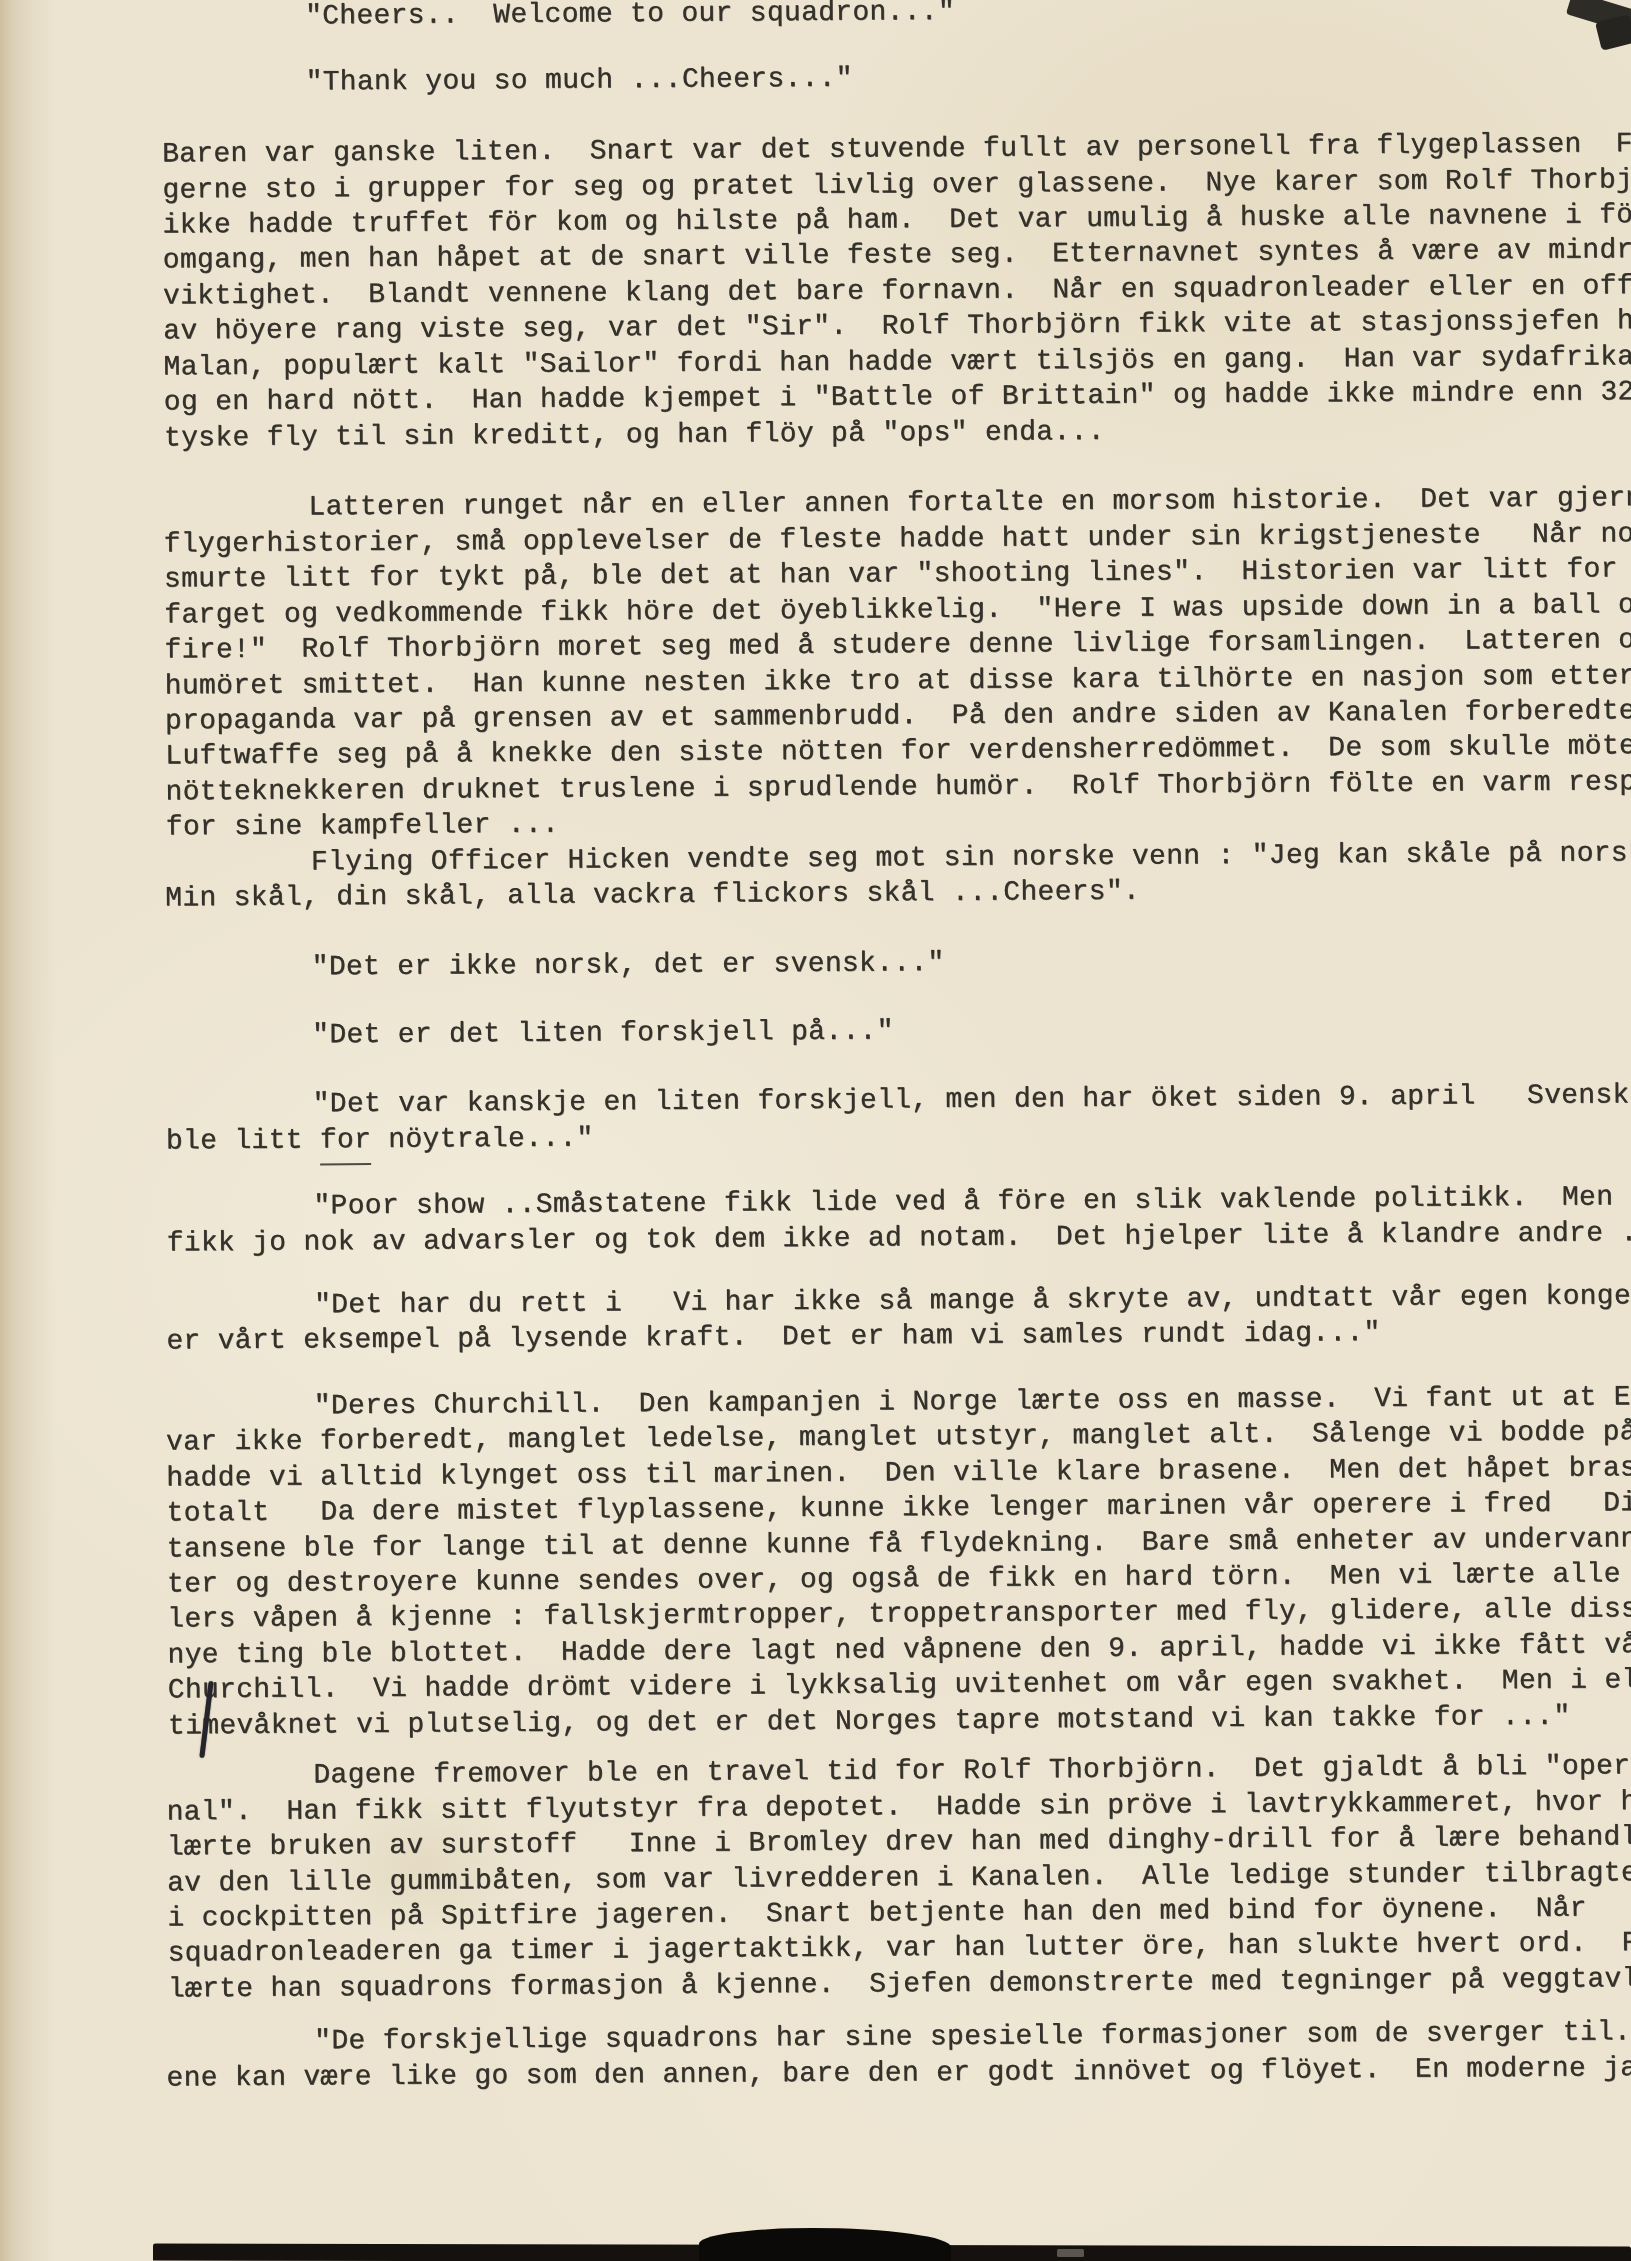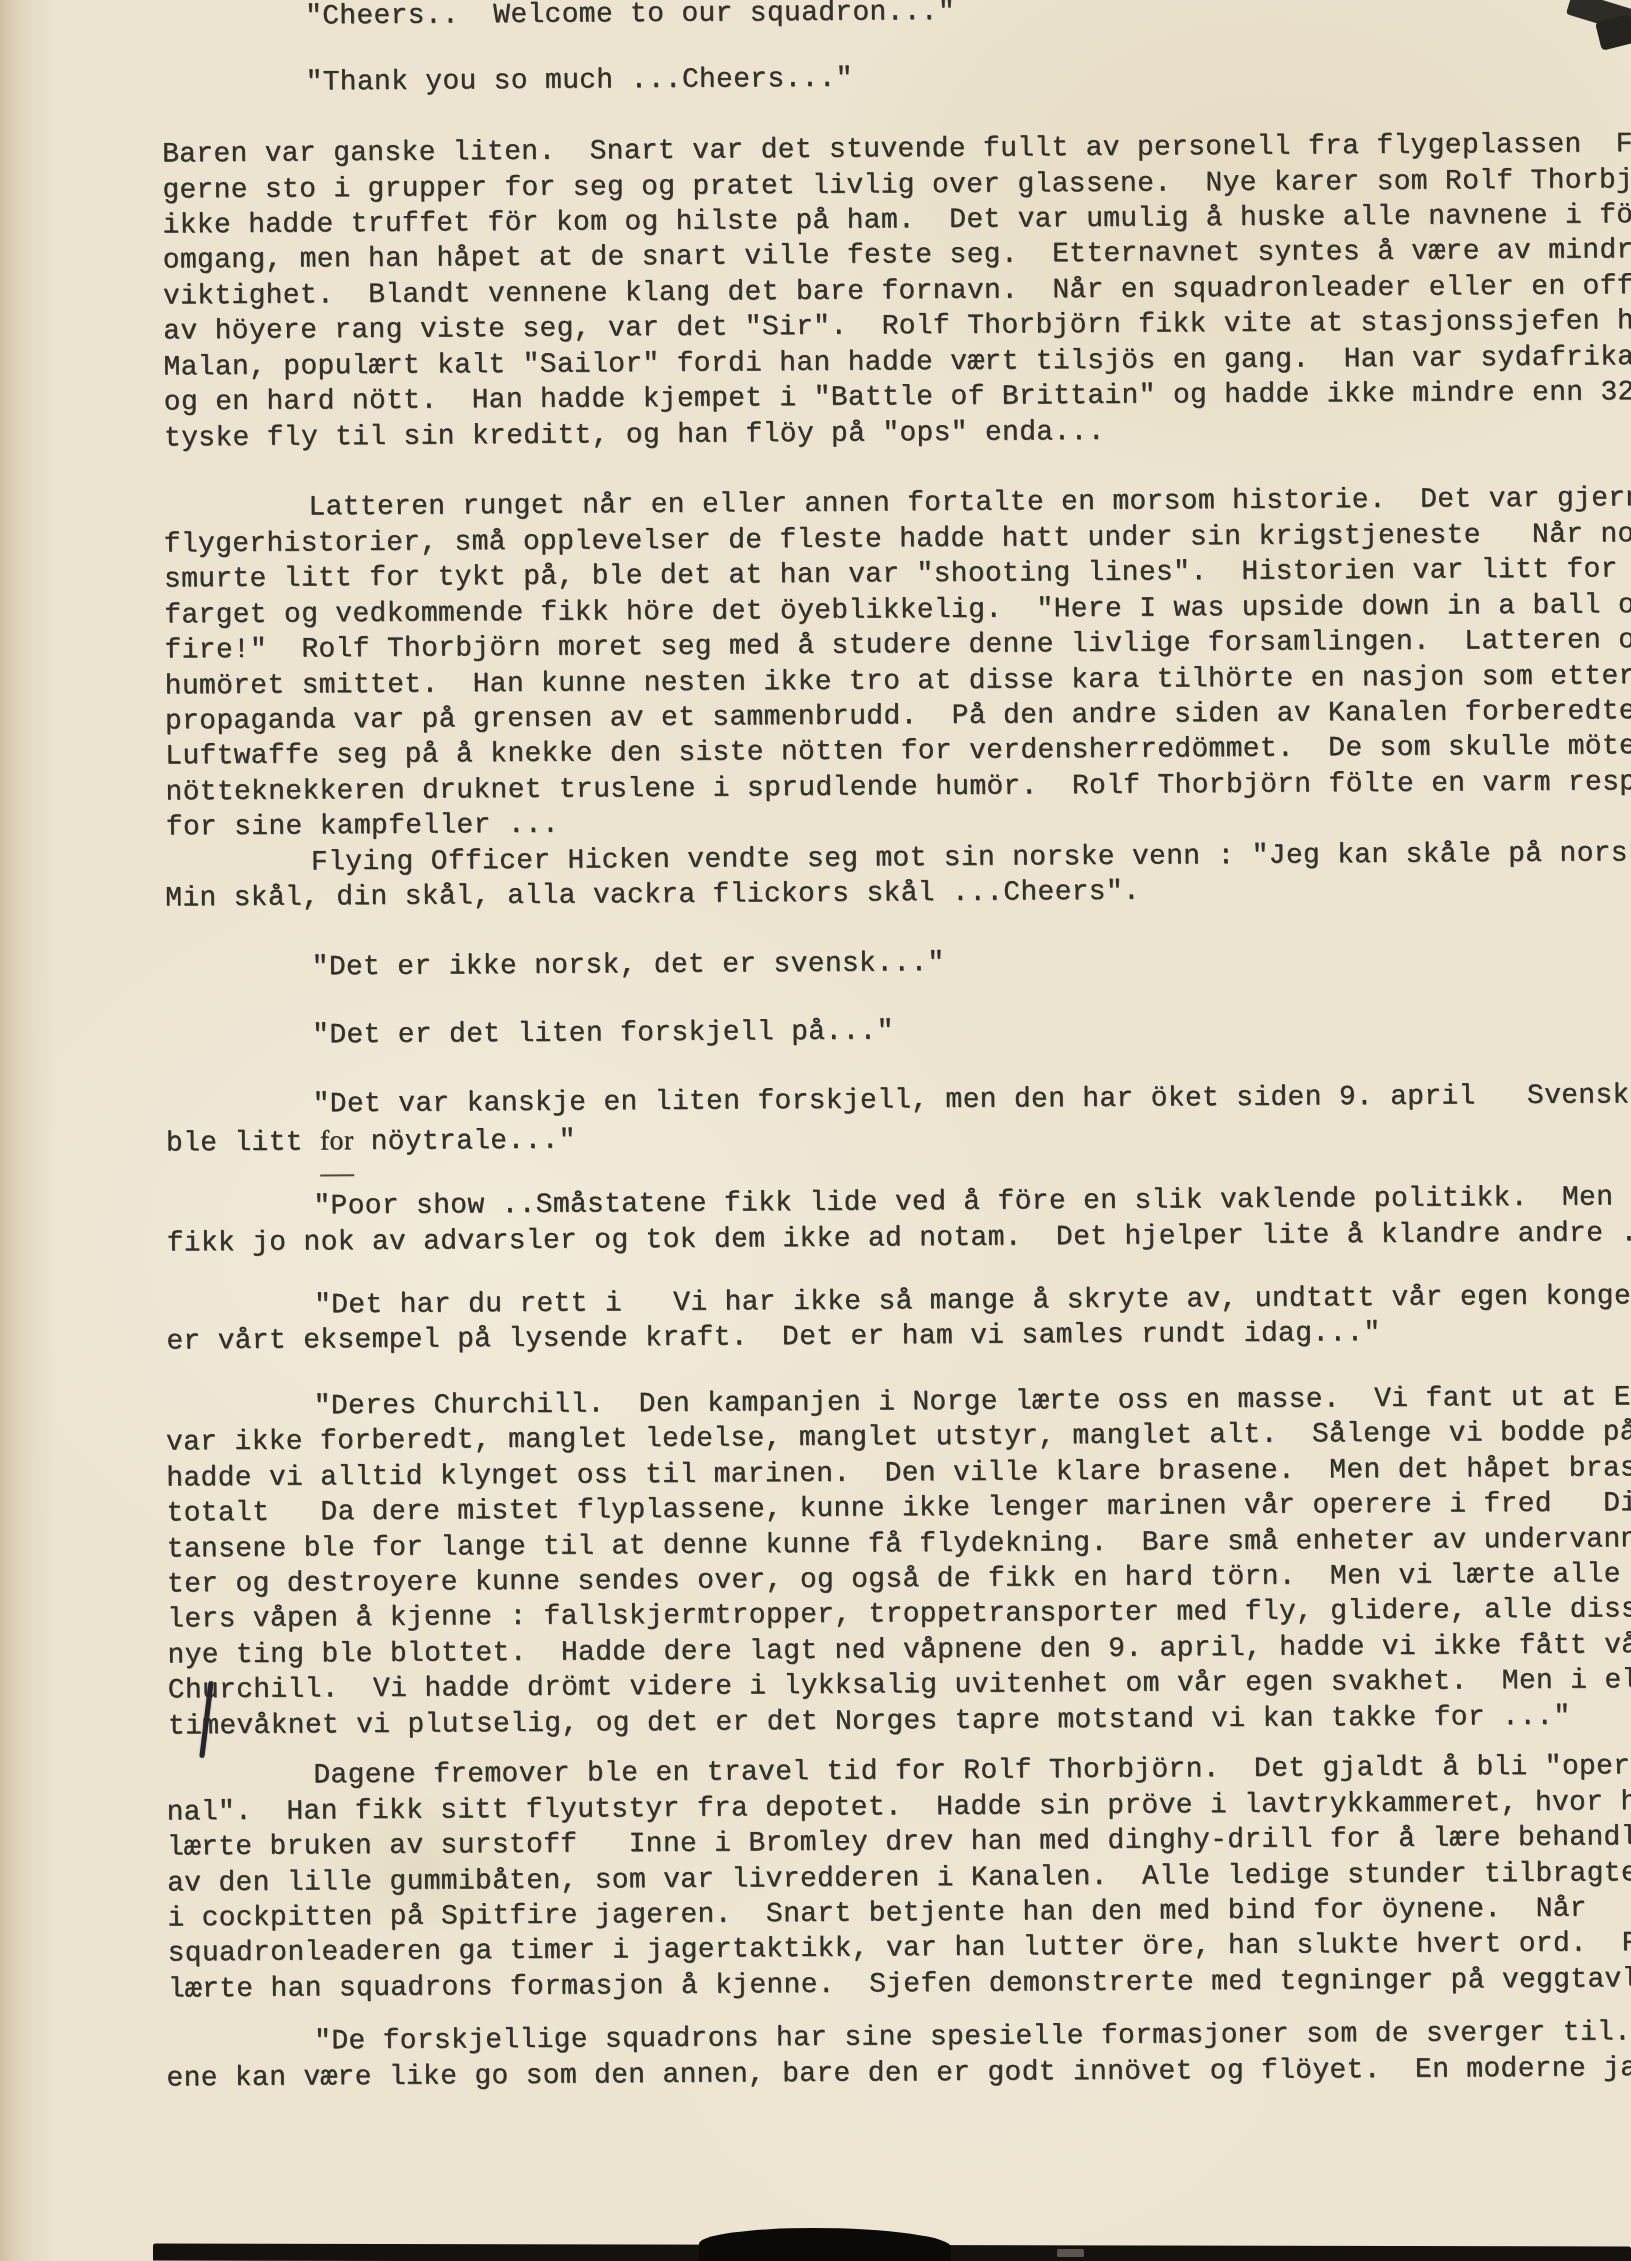--- a/index.html
+++ b/index.html
@@ -26,22 +26,21 @@
   .tw-line{
     position:absolute;
     white-space:pre;
     font-size:28px;
     line-height:35px;
     letter-spacing:0.3px;
     text-shadow:0.5px 0.5px 0.5px rgba(44,41,35,.6), -0.2px -0.2px 0.4px rgba(44,41,35,.35);
   }
   .u{
     border-bottom:2.3px solid rgba(50,46,39,.85);
-    padding-bottom:19px;
-    font-family:Liberation Serif, serif;
+    padding-bottom:8px;
   }
   .ink-slash{
     position:absolute;left:204px;top:1681px;width:4.5px;height:77px;
     background:#26242c;border-radius:3px;transform:rotate(7deg);
     box-shadow:0 0 1.5px rgba(38,36,44,.6);
   }
   .smudge-a{
     position:absolute;left:1568px;top:0;width:65px;height:24px;
     background:#2e2c27;transform:rotate(17deg);border-radius:3.8px;
   }

